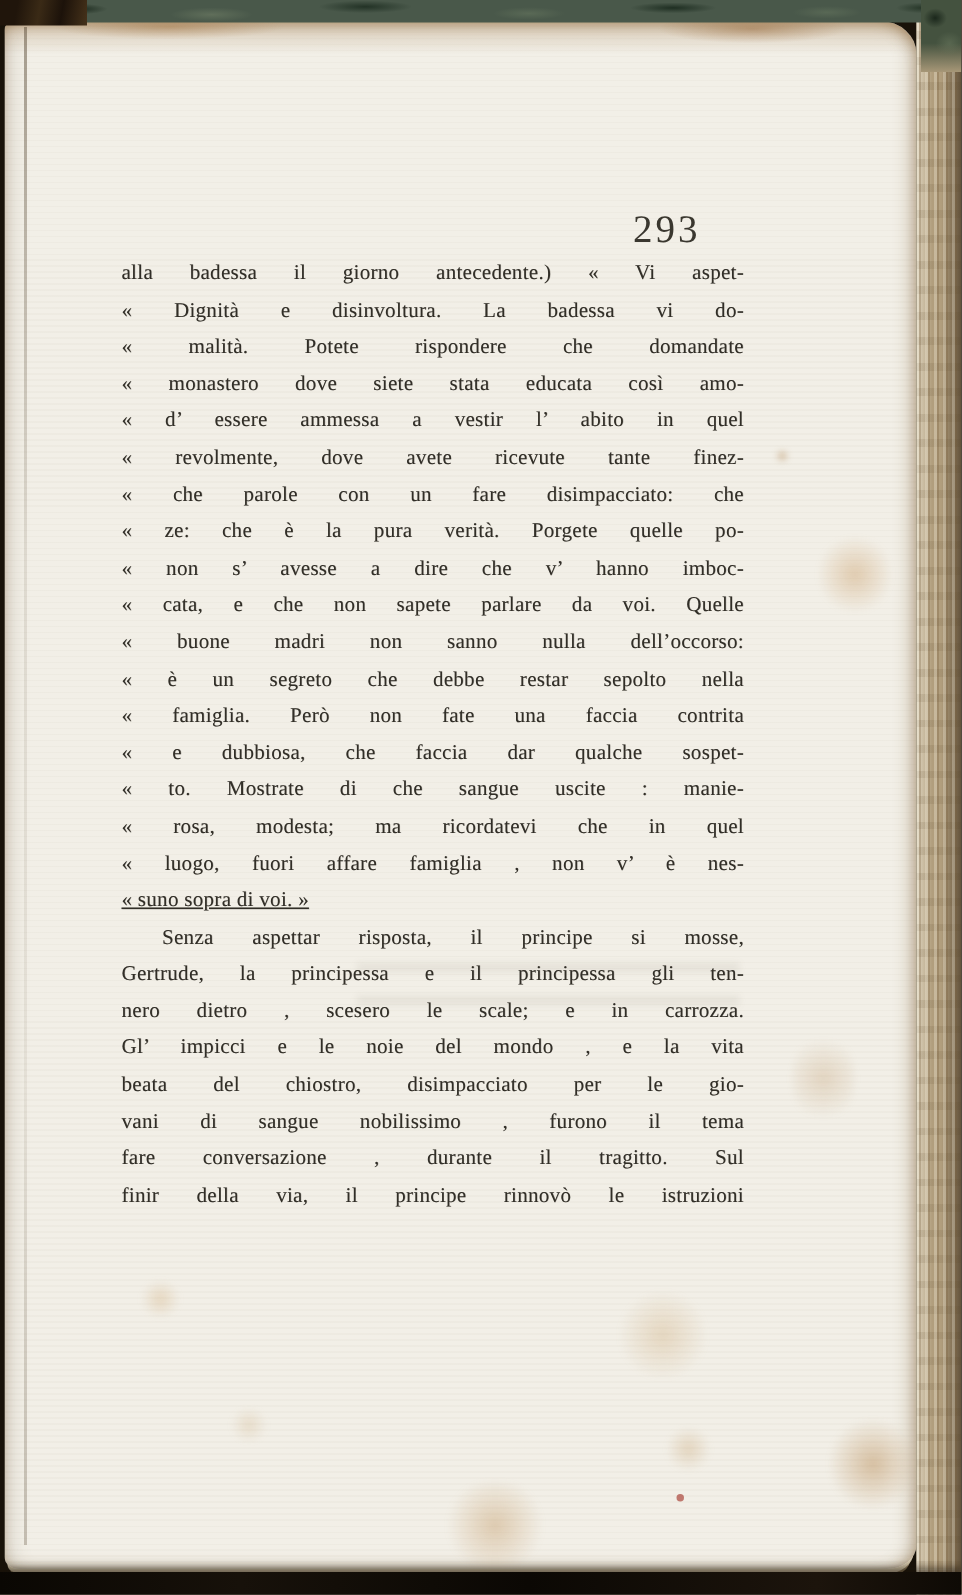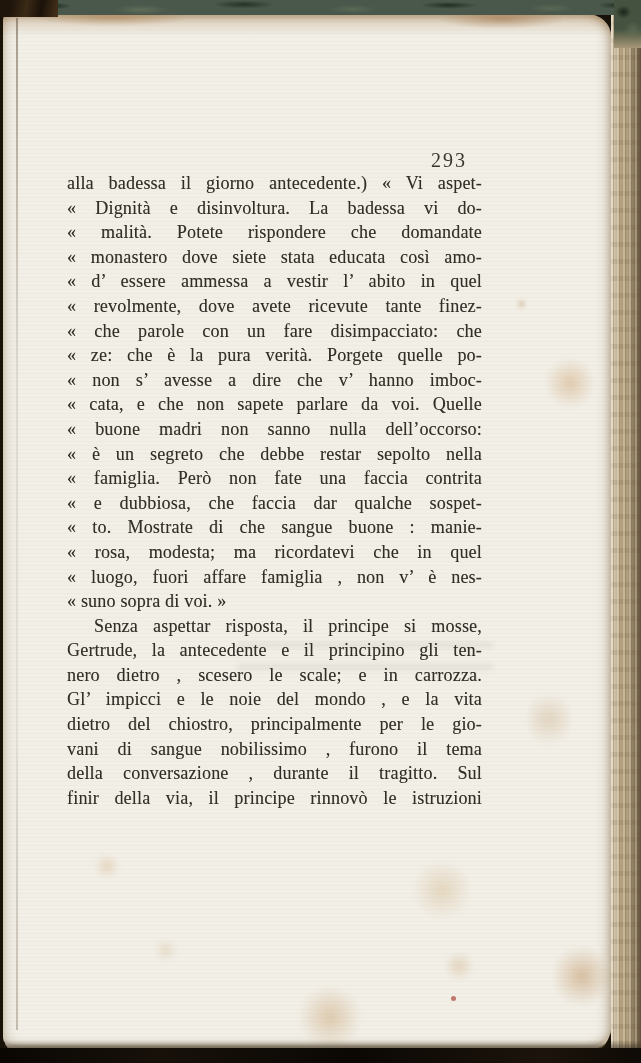--- a/index.html
+++ b/index.html
@@ -60,26 +60,26 @@
   .s6{left:290px;top:974px;width:74px;height:58px;background:radial-gradient(circle, rgba(188,142,85,.38), transparent 68%);}
   .s7{left:550px;top:928px;width:58px;height:68px;background:radial-gradient(circle, rgba(175,125,65,.42), transparent 68%);}
   .s8{left:440px;top:938px;width:32px;height:28px;background:radial-gradient(circle, rgba(192,152,96,.3), transparent 70%);}
   .s9{left:448px;top:982px;width:5px;height:5px;filter:none;background:rgba(165,55,45,.65);}
   .s10{left:150px;top:925px;width:26px;height:22px;background:radial-gradient(circle, rgba(200,165,115,.25), transparent 70%);}
 
   
   .bleed{position:absolute;left:235px;top:612px;width:255px;height:44px;opacity:.5;filter:blur(2.5px);
     background:repeating-linear-gradient(0deg, rgba(125,118,100,.22) 0 6px, transparent 6px 22px);}
 
-  .pagenum{position:absolute;top:135px;right:144px;font-size:20px;letter-spacing:2px;color:#3a372f;}
+  .pagenum{position:absolute;top:124px;right:144px;font-size:26px;letter-spacing:2px;color:#3a372f;}
 
-  .textblock{position:absolute;left:64px;top:157px;width:415px;font-size:18px;line-height:24.6px;
+  .textblock{position:absolute;left:78px;top:157px;width:415px;font-size:14px;line-height:24.6px;
     color:#312e27;letter-spacing:.2px;text-shadow:.3px .3px 0 rgba(55,50,42,.35);}
   .line{height:24.6px;text-align:justify;text-align-last:justify;white-space:normal;}
-  .line.left{text-align:center;text-align-last:left;}
+  .line.left{text-align:center;text-align-last:left;text-decoration:underline;}
   .line.ind{text-indent:27px;}
 
   .bottom-band{position:absolute;bottom:0;left:0;width:641px;height:15px;
     background:linear-gradient(90deg,#0a0703 0%,#17110a 25%,#0b0804 55%,#1c140c 85%,#0e0a05 100%);
     box-shadow:0 -3px 5px rgba(25,18,10,.55);}
 </style>
 </head>
 <body>
 
 <div class="scene">
@@ -112,31 +112,31 @@
       <div class="line">« d’ essere ammessa a vestir l’ abito in quel</div>
       <div class="line">« revolmente, dove avete ricevute tante finez-</div>
       <div class="line">« che parole con un fare disimpacciato: che</div>
       <div class="line">« ze: che è la pura verità. Porgete quelle po-</div>
       <div class="line">« non s’ avesse a dire che v’ hanno imboc-</div>
       <div class="line">« cata, e che non sapete parlare da voi. Quelle</div>
       <div class="line">« buone madri non sanno nulla dell’occorso:</div>
       <div class="line">« è un segreto che debbe restar sepolto nella</div>
       <div class="line">« famiglia. Però non fate una faccia contrita</div>
       <div class="line">« e dubbiosa, che faccia dar qualche sospet-</div>
-      <div class="line">« to. Mostrate di che sangue buone : manie-</div>
+      <div class="line">« to. Mostrate di che sangue uscite : manie-</div>
       <div class="line">« rosa, modesta; ma ricordatevi che in quel</div>
       <div class="line">« luogo, fuori affare famiglia , non v’ è nes-</div>
       <div class="line left">« suno sopra di voi. »</div>
       <div class="line ind">Senza aspettar risposta, il principe si mosse,</div>
-      <div class="line">Gertrude, la antecedente e il principino gli ten-</div>
+      <div class="line">Gertrude, la principessa e il principessa gli ten-</div>
       <div class="line">nero dietro , scesero le scale; e in carrozza.</div>
       <div class="line">Gl’ impicci e le noie del mondo , e la vita</div>
-      <div class="line">dietro del chiostro, principalmente per le gio-</div>
+      <div class="line">beata del chiostro, disimpacciato per le gio-</div>
       <div class="line">vani di sangue nobilissimo , furono il tema</div>
-      <div class="line">della conversazione , durante il tragitto. Sul</div>
+      <div class="line">fare conversazione , durante il tragitto. Sul</div>
       <div class="line">finir della via, il principe rinnovò le istruzioni</div>
     </div>
   </div>
 
   <div class="cover-top"></div>
   <div class="cover-corner"></div>
   <div class="cover-right-top"></div>
   <div class="bottom-band"></div>
 
 </div>

